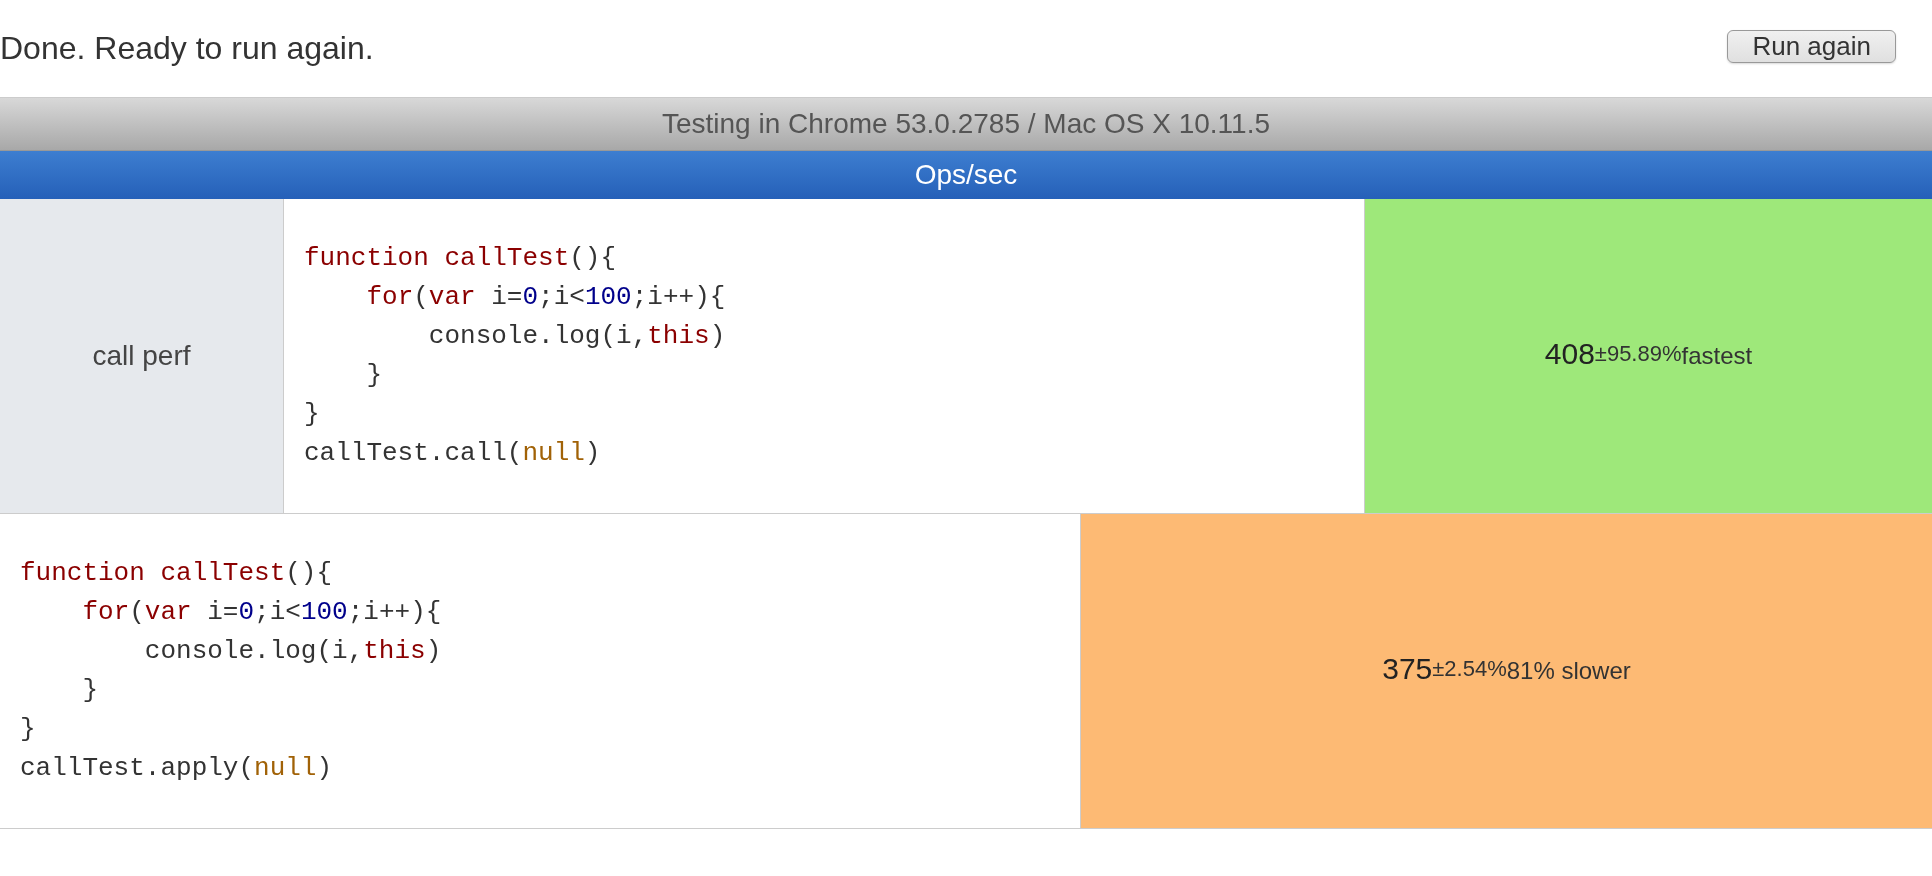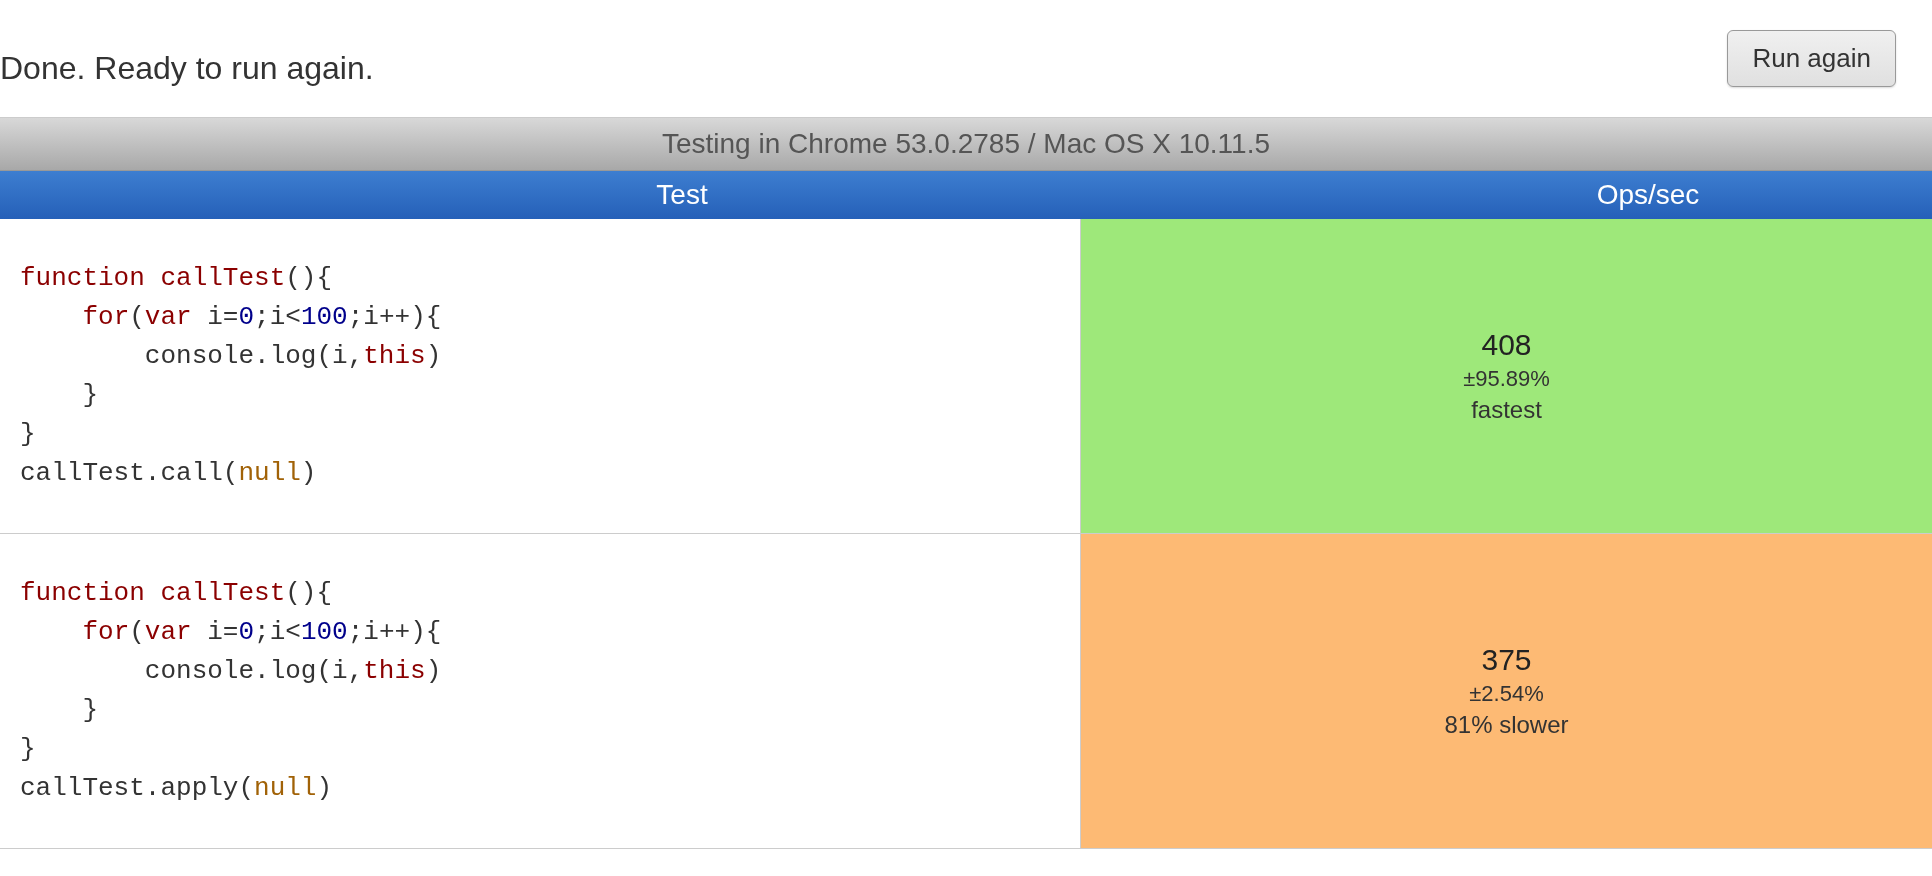--- a/index.html
+++ b/index.html
@@ -9,33 +9,33 @@
     }
     body {
       font-family: 'Segoe UI', Tahoma, Geneva, Verdana, sans-serif;
       font-size: 16px;
       background: #fff;
       width: 1932px;
     }
     .top-bar {
       display: flex;
       justify-content: space-between;
-      align-items: flex-end;
+      align-items: flex-start;
       padding: 30px 20px 30px 0;
     }
     .status-text {
       font-size: 32px;
       color: #333;
       font-weight: 400;
     }
     .run-button {
       background: linear-gradient(to bottom, #f0f0f0, #e0e0e0);
       border: 1px solid #999;
       border-radius: 6px;
-      padding: 12px 24px;
+      padding: 0 24px;
       font-size: 26px;
       color: #333;
       cursor: pointer;
       box-shadow: 0 1px 2px rgba(0,0,0,0.15);
       margin-right: 16px;
     }
     .env-bar {
       background: linear-gradient(to bottom, #d8d8d8, #a8a8a8);
       text-align: center;
       padding: 10px 0;
@@ -81,21 +81,21 @@
       font-family: 'Consolas', 'Monaco', 'Courier New', monospace;
       font-size: 26px;
       line-height: 1.5;
       color: #333;
       white-space: pre;
       overflow: hidden;
     }
     .ops-cell {
       flex: 1;
       display: flex;
-      flex-direction: column;
+      flex-direction: row;
       align-items: center;
       justify-content: center;
       text-align: center;
       padding: 20px;
       border-left: 1px solid #ccc;
     }
     .ops-cell.fastest {
       background: #9ee87a;
     }
     .ops-cell.slower {
@@ -126,26 +126,26 @@
 <body>
 
 <div class="top-bar">
   <div class="status-text">Done. Ready to run again.</div>
   <button class="run-button">Run again</button>
 </div>
 
 <div class="env-bar">Testing in Chrome 53.0.2785 / Mac OS X 10.11.5</div>
 
 <div class="header-row">
-  <div class="header-test">Test</div>
   <div class="header-ops">Ops/sec</div>
 </div>
 
 <div id="results">
     <div class="result-row">
+      <div class="test-name">call perf</div>
       <div class="code-cell"><span class="kw">function </span><span class="fn-name">callTest</span><span>(){</span><span>
     </span><span class="kw">for</span><span>(</span><span class="kw">var </span><span>i=</span><span class="num">0</span><span>;i&lt;</span><span class="num">100</span><span>;i++){</span><span>
         console.log(i,</span><span class="kw">this</span><span>)</span><span>
     }</span><span>
 }</span><span>
 callTest.call(</span><span class="lit">null</span><span>)</span></div>
       <div class="ops-cell fastest">
         <div class="ops-value">408</div>
         <div class="ops-variance">±95.89%</div>
         <div class="ops-rank">fastest</div>

